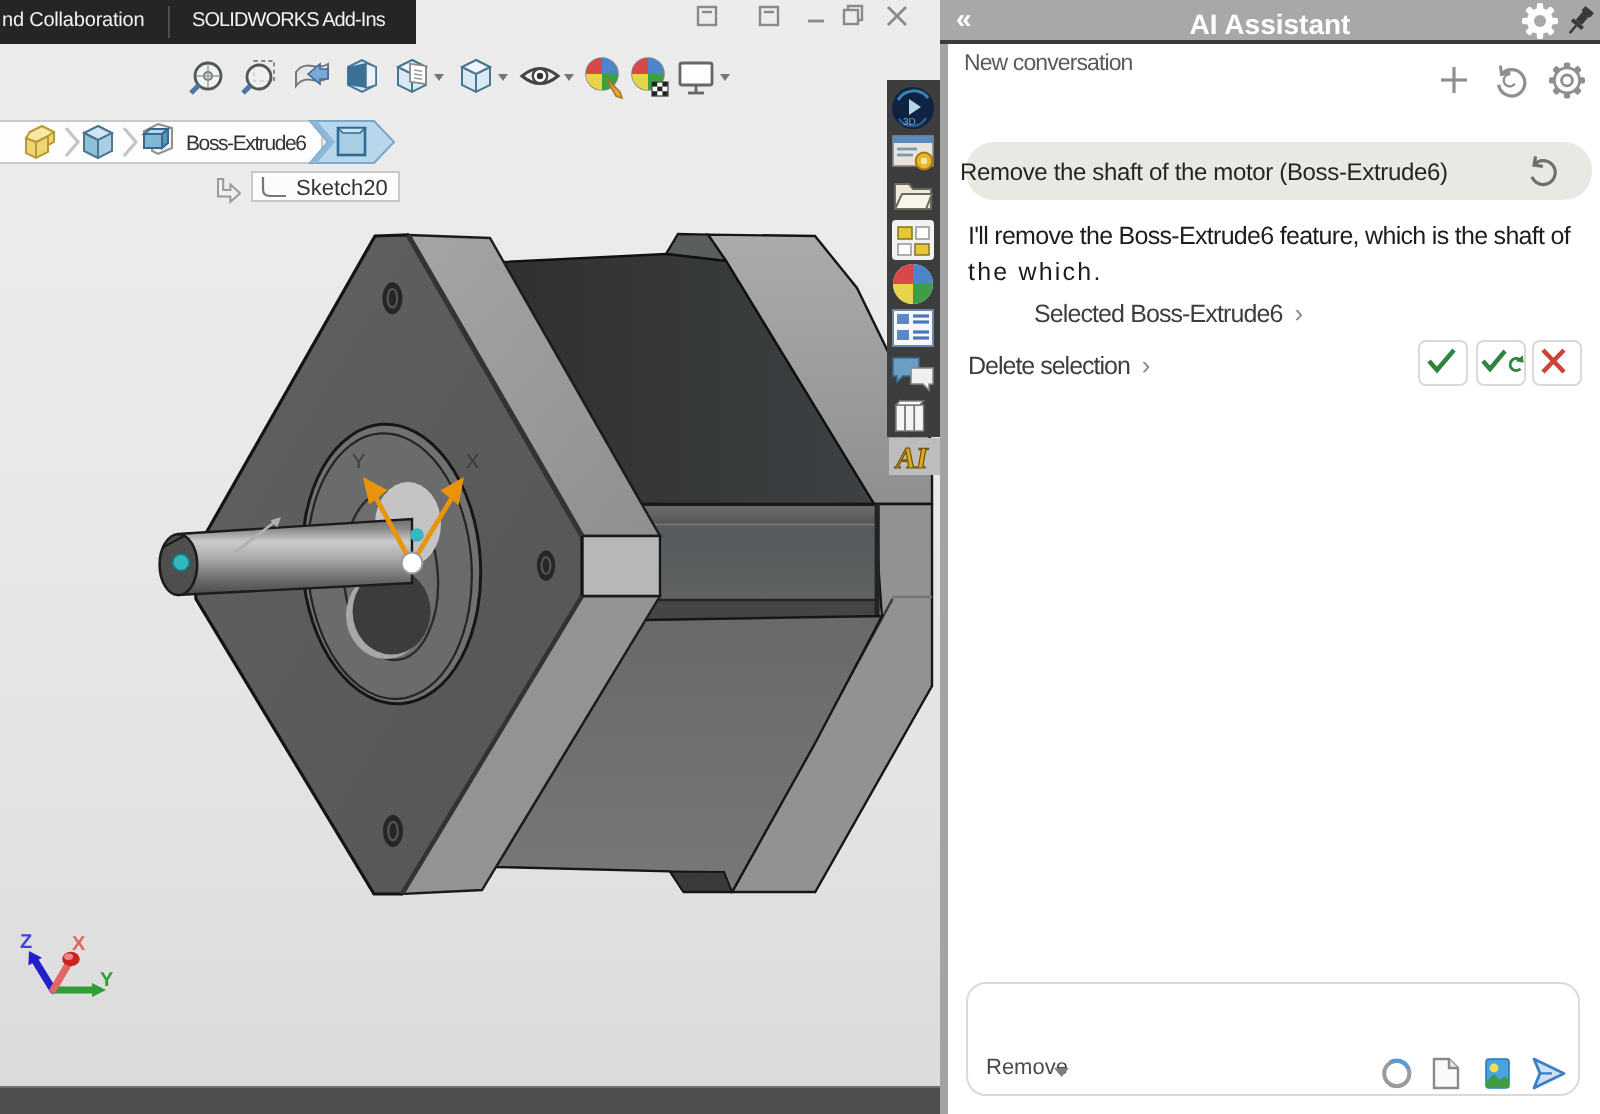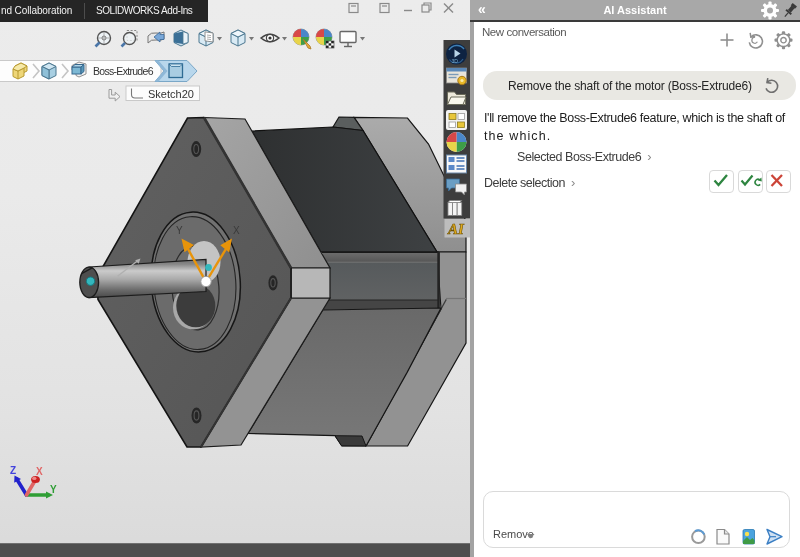--- a/index.html
+++ b/index.html
@@ -8,25 +8,25 @@
 #vp{left:0;top:0;width:470px;height:557px;
 background:linear-gradient(180deg,#ececec 0%,#eaeaea 35%,#e2e2e2 75%,#dadada 100%);}
 #vpbottom{left:0;top:543px;width:470px;height:14px;background:#4e4e4e;border-top:1px solid #707070;}
 #tabs{left:0;top:0;width:208px;height:22px;background:#252525;color:#f2f2f2;font-size:10px;white-space:nowrap;}
 #tabs .t1{position:absolute;left:1px;top:5px;letter-spacing:-0.1px;}
 #tabs .sep{position:absolute;left:84px;top:3px;width:1px;height:16px;background:#4d4d4d;}
 #tabs .t2{position:absolute;left:96px;top:5px;letter-spacing:-0.45px;}
 #panel{left:470px;top:0;width:330px;height:557px;background:#ffffff;}
 #phead{left:470px;top:0;width:330px;height:20px;background:#a8a8a8;border-bottom:2px solid #3a3a3a;}
 #phead .back{position:absolute;left:8px;top:1px;color:#fff;font-size:14px;font-weight:bold;letter-spacing:-2px;}
-#phead .title{position:absolute;left:0;top:3.5px;width:330px;text-align:center;color:#fff;font-size:11px;font-weight:bold;}
+#phead .title{position:absolute;left:0;top:3.5px;width:330px;text-align:center;color:#fff;font-size:14px;font-weight:bold;}
 #pleft{left:470px;top:22px;width:4px;height:535px;background:#a3a3a3;}
 #newconv{left:482px;top:26px;color:#5a5a5a;font-size:11.5px;letter-spacing:-0.45px;}
 #bubble{left:483px;top:71px;width:313px;height:29px;background:#e9e8e3;border-radius:14px;}
-#bubtxt{left:508px;top:79px;font-size:12px;letter-spacing:-0.17px;color:#252525;}
+#bubtxt{left:480px;top:79px;font-size:12px;letter-spacing:-0.17px;color:#252525;}
 #para{left:484px;top:109px;width:320px;font-size:12.5px;letter-spacing:-0.35px;line-height:18px;color:#1c1c1c;}
 #selrow{left:484px;top:149px;font-size:12.5px;letter-spacing:-0.45px;color:#3d3d3d;margin-left:33px;}
 #delrow{left:484px;top:174.5px;font-size:12.5px;letter-spacing:-0.5px;color:#3d3d3d;}
 .chev{color:#8a8a8a;font-size:13px;}
 .btn{position:absolute;top:169.5px;width:23px;height:21px;background:#fff;border:1px solid #d9d9d9;border-radius:4px;}
 #inbox{left:483px;top:491px;width:305px;height:55px;background:#fff;border:1.5px solid #dadada;border-radius:10px;}
 #agent{left:493px;top:528px;font-size:11px;color:#4a4a4a;}
 </style></head>
 <body>
 <div id="app">

